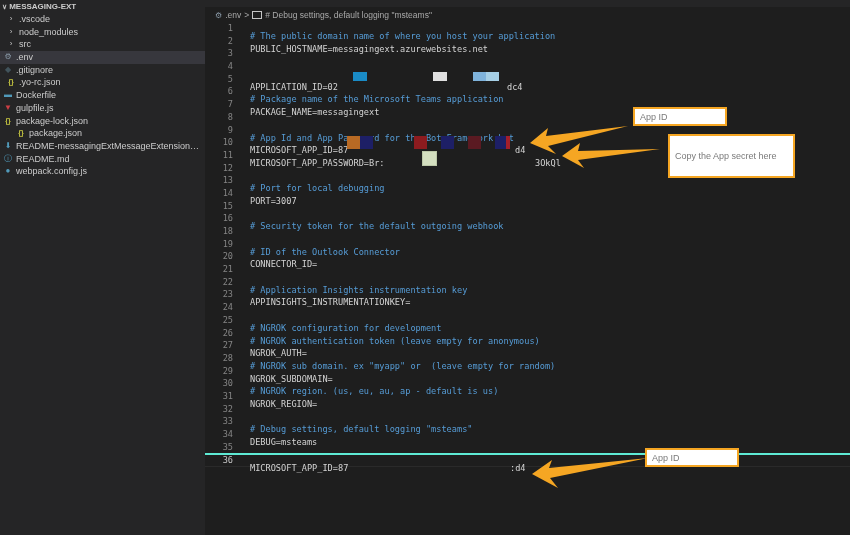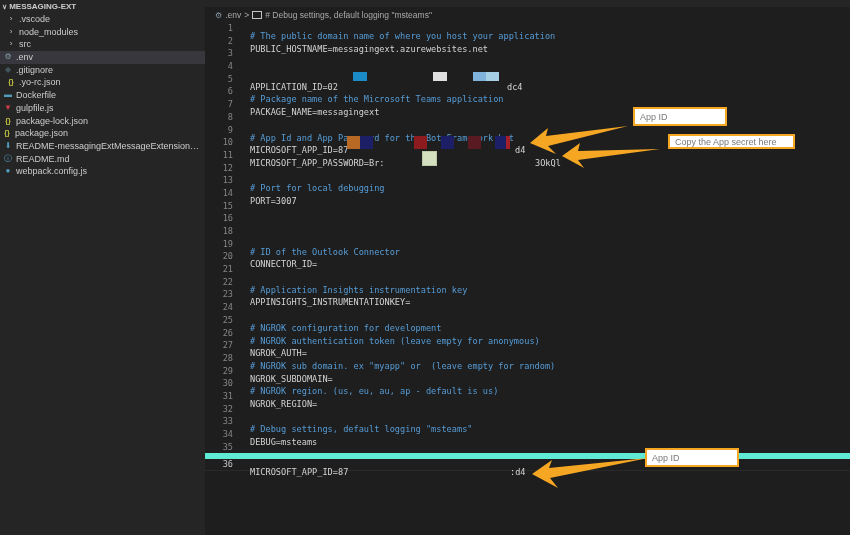--- a/index.html
+++ b/index.html
@@ -75,21 +75,21 @@
       position: absolute; left: 0; top: 22px; width: 645px;
       font-family: "DejaVu Sans Mono", "Liberation Mono", monospace;
       font-size: 8.6px;
     }
     .line {
       position: relative;
       height: 12.7px; line-height: 12.7px;
       white-space: pre;
     }
     .line.current {
-      border-top: 6px solid #5eead4; border-bottom: 1px solid #2a2a2a;
+      border-top: 2px solid #5eead4; border-bottom: 1px solid #2a2a2a;
       height: 10.7px; line-height: 10.7px;
     }
     .ln {
       position: absolute; left: 0; width: 28px; text-align: right;
       color: #858585;
     }
     .line.current .ln { color: #c6c6c6; }
     .txt {
       position: absolute; left: 45px;
       color: #d4d4d4;
@@ -155,21 +155,21 @@
       <span class="lbl">Dockerfile</span>
     </div>
     <div class="tree-item" style="padding-left:3px;">
       <span class="ico ico-gulp">▼</span>
       <span class="lbl">gulpfile.js</span>
     </div>
     <div class="tree-item" style="padding-left:3px;">
       <span class="ico ico-json">{}</span>
       <span class="lbl">package-lock.json</span>
     </div>
-    <div class="tree-item" style="padding-left:2px;">
+    <div class="tree-item" style="padding-left:16px;">
       <span class="ico ico-json">{}</span>
       <span class="lbl">package.json</span>
     </div>
     <div class="tree-item" style="padding-left:3px;">
       <span class="ico ico-md">⬇</span>
       <span class="lbl">README-messagingExtMessageExtensionBot....</span>
     </div>
     <div class="tree-item" style="padding-left:3px;">
       <span class="ico ico-info">ⓘ</span>
       <span class="lbl">README.md</span>
@@ -200,21 +200,21 @@
         <div class="line"><span class="ln">6</span><span class="txt comment"># Package name of the Microsoft Teams application</span></div>
         <div class="line"><span class="ln">7</span><span class="txt plain">PACKAGE_NAME=messagingext</span></div>
         <div class="line"><span class="ln">8</span><span class="txt plain"></span></div>
         <div class="line"><span class="ln">9</span><span class="txt comment"># App Id and App Password for the Bot Framework bot</span></div>
         <div class="line"><span class="ln">10</span><span class="txt plain">MICROSOFT_APP_ID=87</span><span class="txt plain" style="left: 310px;">d4</span></div>
         <div class="line"><span class="ln">11</span><span class="txt plain">MICROSOFT_APP_PASSWORD=Br:</span><span class="txt plain" style="left: 330px;">3OkQl</span></div>
         <div class="line"><span class="ln">12</span><span class="txt plain"></span></div>
         <div class="line"><span class="ln">13</span><span class="txt comment"># Port for local debugging</span></div>
         <div class="line"><span class="ln">14</span><span class="txt plain">PORT=3007</span></div>
         <div class="line"><span class="ln">15</span><span class="txt plain"></span></div>
-        <div class="line"><span class="ln">16</span></div>
+        <div class="line"><span class="ln">16</span><span class="txt comment"># Security token for the default outgoing webhook</span></div>
         <div class="line"><span class="ln">18</span><span class="txt plain"></span></div>
         <div class="line"><span class="ln">19</span><span class="txt comment"># ID of the Outlook Connector</span></div>
         <div class="line"><span class="ln">20</span><span class="txt plain">CONNECTOR_ID=</span></div>
         <div class="line"><span class="ln">21</span><span class="txt plain"></span></div>
         <div class="line"><span class="ln">22</span><span class="txt comment"># Application Insights instrumentation key</span></div>
         <div class="line"><span class="ln">23</span><span class="txt plain">APPINSIGHTS_INSTRUMENTATIONKEY=</span></div>
         <div class="line"><span class="ln">24</span><span class="txt plain"></span></div>
         <div class="line"><span class="ln">25</span><span class="txt comment"># NGROK configuration for development</span></div>
         <div class="line"><span class="ln">26</span><span class="txt comment"># NGROK authentication token (leave empty for anonymous)</span></div>
         <div class="line"><span class="ln">27</span><span class="txt plain">NGROK_AUTH=</span></div>
@@ -249,19 +249,19 @@
 
   <svg class="arrows" viewBox="0 0 850 535">
     <polygon points="530,143 548,128 546,136 628,126 548,146 556,154" fill="#f5a623"></polygon>
     <polygon points="562,156 580,143 578,151 660,149 578,160 584,168" fill="#f5a623"></polygon>
     <polygon points="532,474 552,460 549,468 648,458 550,478 558,488" fill="#f5a623"></polygon>
   </svg>
 
   <div class="callout" style="left:633px;top:107px;width:94px;height:19px;">
     <span>App ID</span>
   </div>
-  <div class="callout" style="left:668px;top:134px;width:127px;height:15px;">
+  <div class="callout" style="left:668px;top:134px;width:127px;height:44px;">
     <span>Copy the App secret here</span>
   </div>
   <div class="callout" style="left:645px;top:448px;width:94px;height:19px;">
     <span>App ID</span>
   </div>
 </div>
 
 </body></html>

